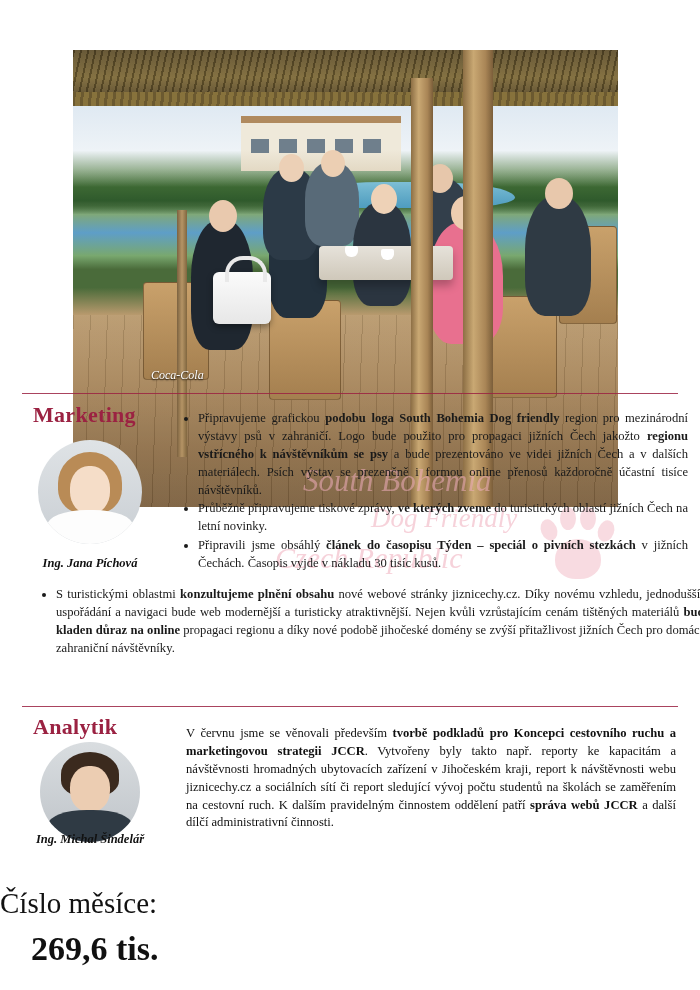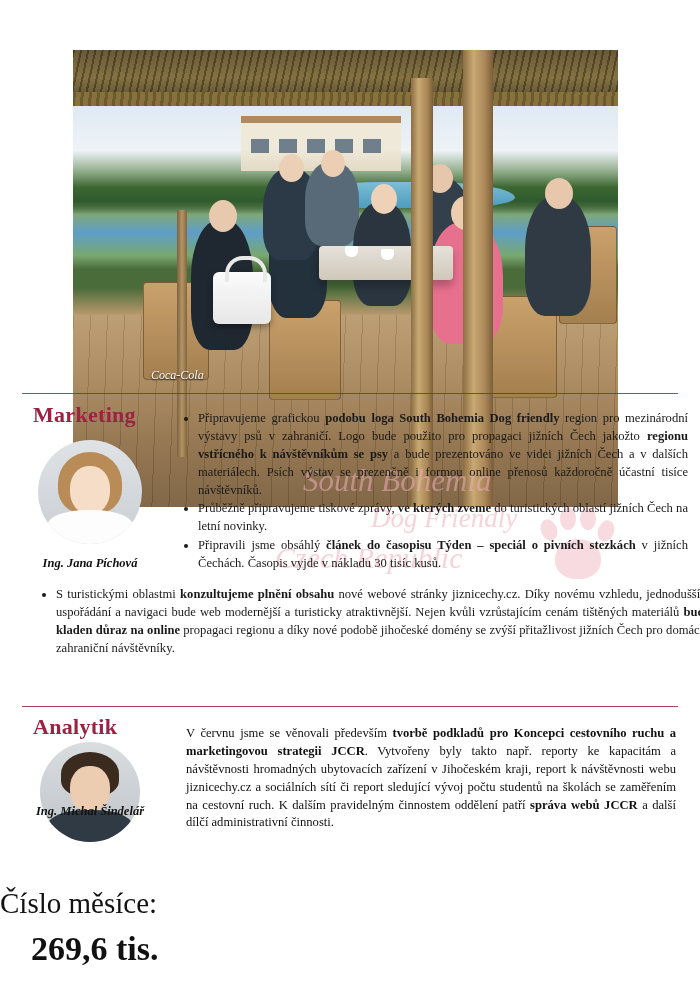--- a/index.html
+++ b/index.html
@@ -216,21 +216,21 @@
     position: absolute;
     font-family: "Liberation Serif", serif;
     font-style: italic;
     font-weight: bold;
     font-size: 12.5px;
     color: #111;
     text-align: center;
     width: 160px;
   }
   .person-name.n1 { left: 10px; top: 556px; }
-  .person-name.n2 { left: 10px; top: 804px; }
+  .person-name.n2 { left: 10px; top: 832px; }
 
   
   .body-text {
     position: absolute;
     font-family: "Liberation Serif", serif;
     font-size: 12.6px;
     line-height: 1.42;
     text-align: justify;
     color: #111;
   }

